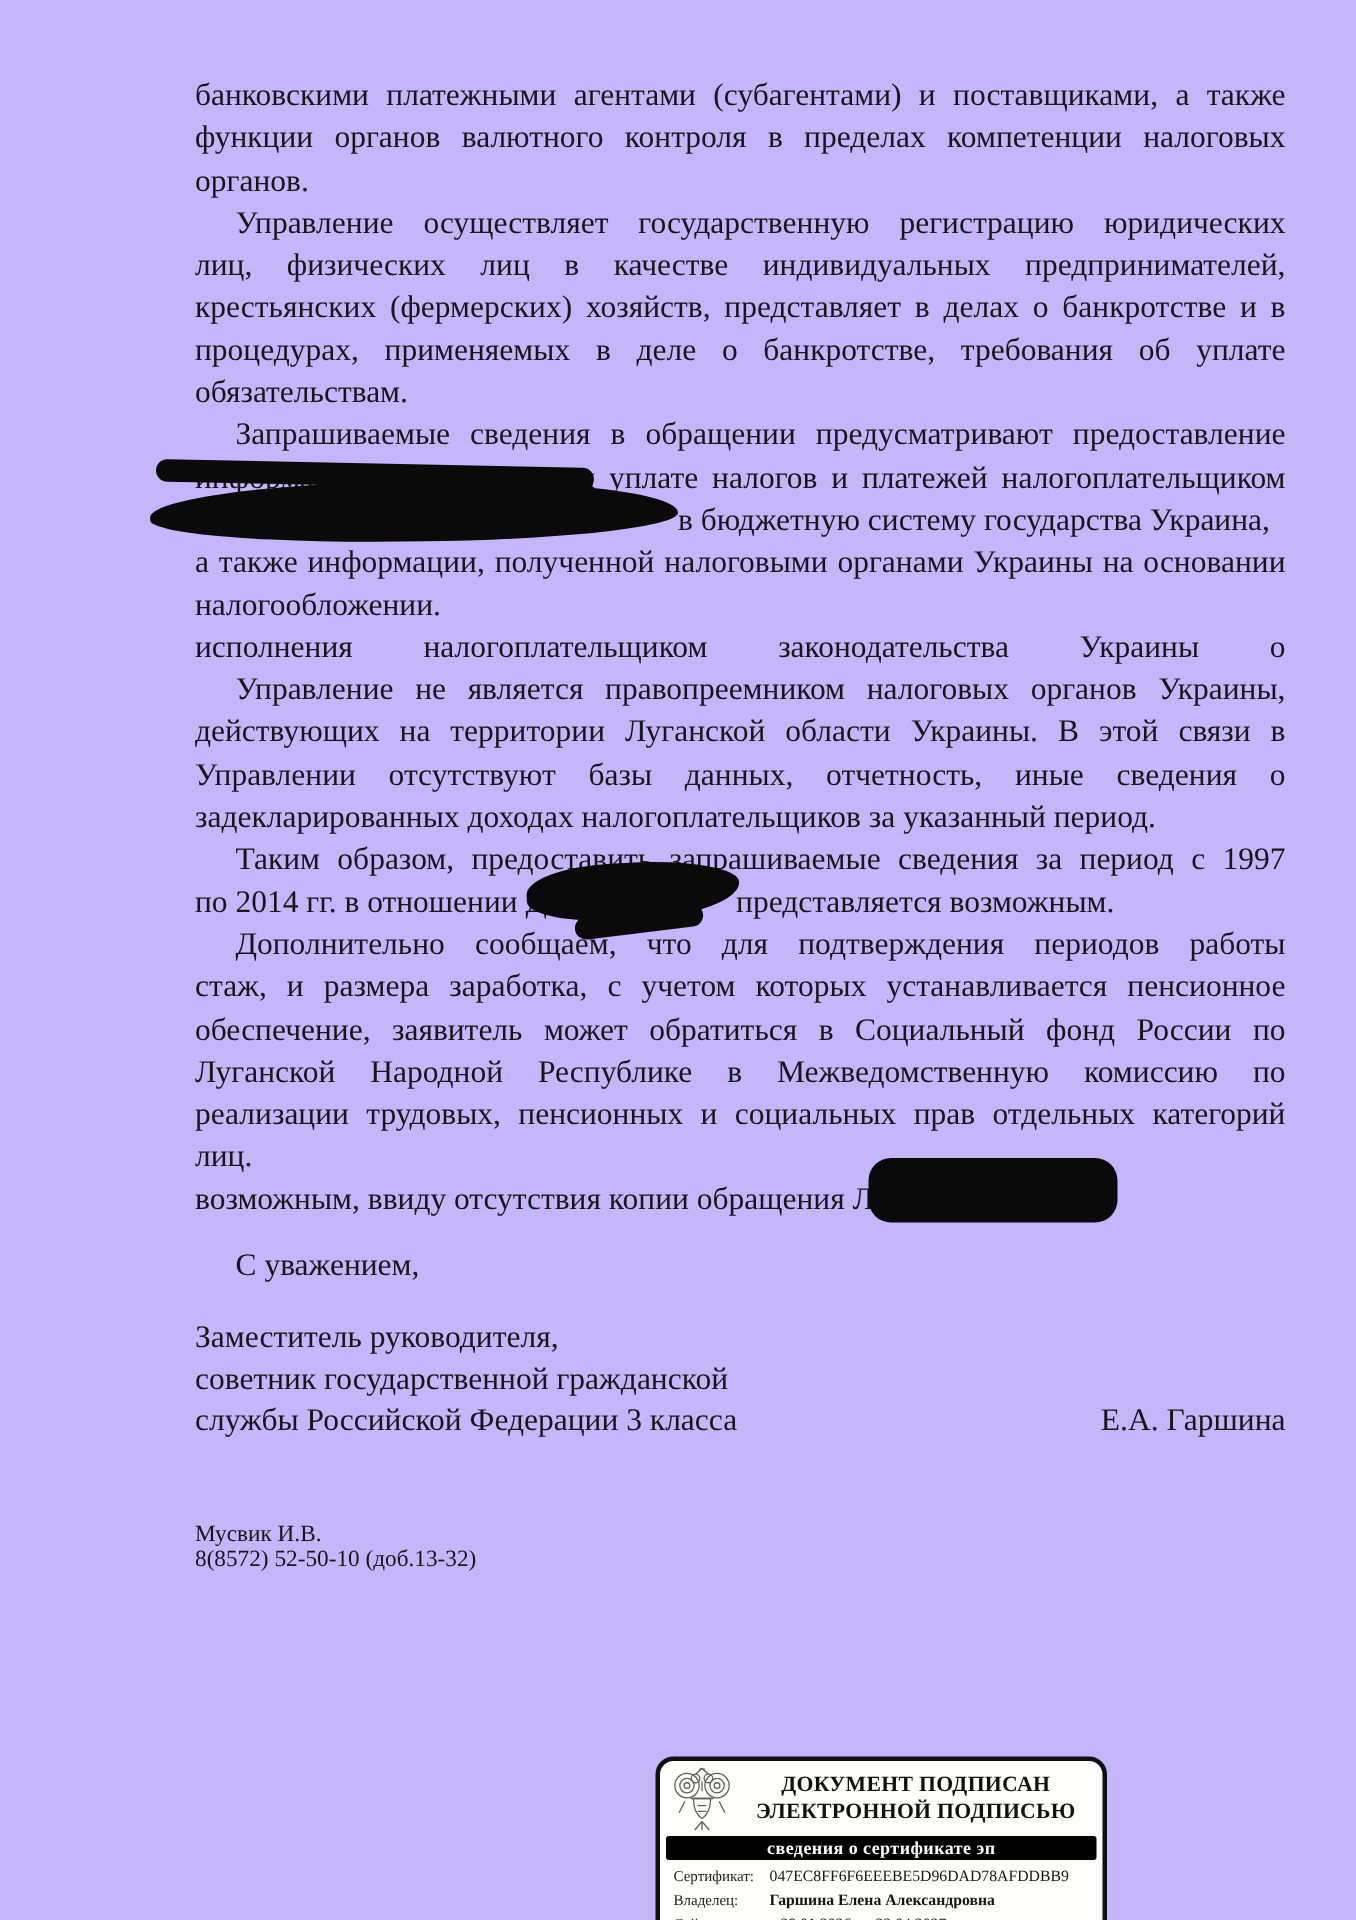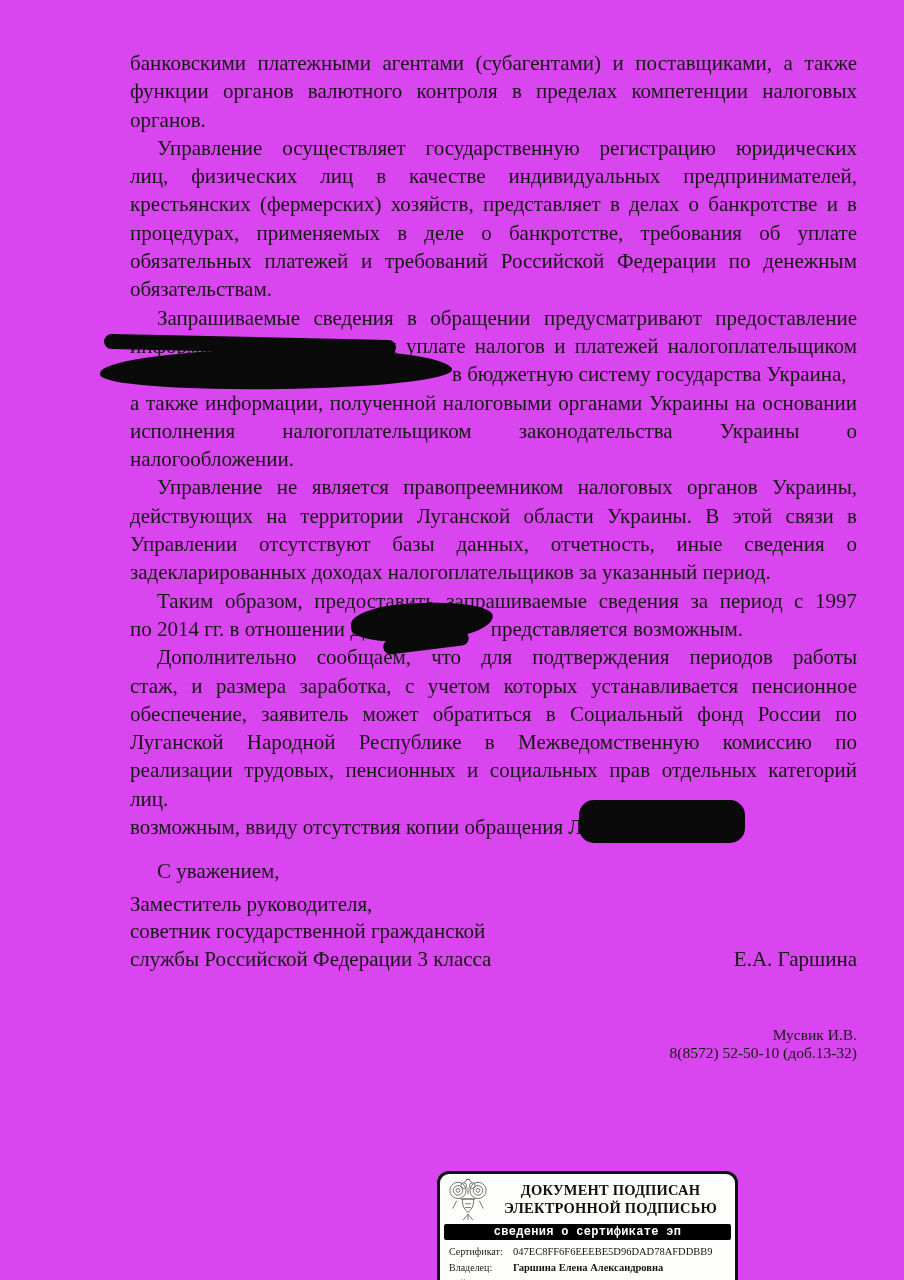--- a/index.html
+++ b/index.html
@@ -1,43 +1,43 @@
 <!DOCTYPE html>
 <html><head>
 <meta charset="utf-8">
 <style>
   html,body{margin:0;padding:0;background:#e8e8e8;}
-  .page{position:relative;width:904px;height:1280px;background:#d946ef;overflow:hidden;
+  .page{position:relative;width:904px;height:1280px;background:#c4b5fd;overflow:hidden;
         font-family:"Liberation Serif",serif;color:#171717;}
   .doc-body{position:absolute;left:130px;top:49px;width:727px;}
   .para{margin:0;padding:0;}
   .line{height:28.3px;line-height:28.3px;font-size:21px;}
   .line.j{text-align:justify;text-align-last:justify;}
   .line.ind{text-indent:27px;}
   .red-inline{display:inline-block;width:var(--gap,100px);height:2px;position:relative;vertical-align:baseline;}
   .red-inline::before{content:"";position:absolute;background:#0a0a0a;
       left:var(--ax);top:var(--ay);width:var(--aw);height:var(--ah);
       border-radius:var(--ar);transform:rotate(var(--at));}
   .red-inline.two::after{content:"";position:absolute;background:#0a0a0a;
       left:var(--bx);top:var(--by);width:var(--bw);height:var(--bh);
       border-radius:var(--br);transform:rotate(var(--bt));}
   .closing{margin-top:16px;}
-  .sig-block{margin-top:5px;}
+  .sig-block{margin-top:21px;}
   .sig-line{height:27.5px;line-height:27.5px;font-size:21px;}
   .sig-last{display:flex;justify-content:space-between;gap:48px;}
-  .executor{margin-top:53px;font-size:15.5px;line-height:17.5px;text-align:right;}
+  .executor{margin-top:53px;font-size:15.5px;line-height:17.5px;}
   
   .stamp{position:absolute;left:437px;top:1171px;width:301px;height:123px;box-sizing:border-box;
          border:3px solid #101010;border-radius:12px;background:#fdfdfc;}
   .stamp-head{height:50px;display:flex;align-items:center;padding:0 7px;gap:4px;}
   .eagle{flex:0 0 auto;}
   .stamp-titles{flex:1;text-align:center;}
   .stamp-title{font-weight:bold;font-size:14.5px;line-height:18px;letter-spacing:.2px;color:#111;}
   .stamp-bar{height:16px;line-height:16px;margin:0 4px;background:#000;color:#fff;text-align:center;
-             font-family:Liberation Mono, monospace;font-weight:bold;font-size:12px;letter-spacing:.3px;border-radius:2px;}
+             font-family:Liberation Serif, serif;font-weight:bold;font-size:12px;letter-spacing:.3px;border-radius:2px;}
   .stamp-rows{padding:4px 9px 0;}
   .srow{display:flex;height:16px;line-height:16px;}
   .slabel{width:64px;font-size:10px;color:#222;}
   .sval{font-size:10.5px;color:#151515;}
   .sval.bold{font-weight:bold;}
 </style>
 </head>
 <body>
 
 <div class="page">
@@ -47,30 +47,29 @@
         <div class="para">
           <div class="line j"><span>банковскими платежными агентами (субагентами) и поставщиками, а также</span></div>
           <div class="line j"><span>функции органов валютного контроля в пределах компетенции налоговых</span></div>
           <div class="line"><span>органов.</span></div>
         </div>
         <div class="para">
           <div class="line j ind"><span>Управление осуществляет государственную регистрацию юридических</span></div>
           <div class="line j"><span>лиц, физических лиц в качестве индивидуальных предпринимателей,</span></div>
           <div class="line j"><span>крестьянских (фермерских) хозяйств, представляет в делах о банкротстве и в</span></div>
           <div class="line j"><span>процедурах, применяемых в деле о банкротстве, требования об уплате</span></div>
-          <div class="line j"><span>обязательных платежей и требований Российской Федерации по денежным</span></div>
           <div class="line"><span>обязательствам.</span></div>
         </div>
         <div class="para">
           <div class="line j ind"><span>Запрашиваемые сведения в обращении предусматривают предоставление</span></div>
           <div class="line j"><span>информации о начислении и уплате налогов и платежей налогоплательщиком</span></div>
           <div class="line"><span class="red-inline two" style="--gap: 322px; --ax: -30px; --ay: -30px; --aw: 352px; --ah: 40px; --ar: 48% 52% 46% 54% / 55% 62% 42% 45%; --at: -1deg; --bx: -26px; --by: -42px; --bw: 292px; --bh: 15px; --br: 8px; --bt: 1.2deg;"></span><span>в бюджетную систему государства Украина,</span></div>
           <div class="line j"><span>а также информации, полученной налоговыми органами Украины на основании</span></div>
+          <div class="line"><span>налогообложении.</span></div>
           <div class="line j"><span>исполнения налогоплательщиком законодательства Украины о</span></div>
-          <div class="line"><span>налогообложении.</span></div>
         </div>
         <div class="para">
           <div class="line j ind"><span>Управление не является правопреемником налоговых органов Украины,</span></div>
           <div class="line j"><span>действующих на территории Луганской области Украины. В этой связи в</span></div>
           <div class="line j"><span>Управлении отсутствуют базы данных, отчетность, иные сведения о</span></div>
           <div class="line"><span>задекларированных доходах налогоплательщиков за указанный период.</span></div>
         </div>
         <div class="para">
           <div class="line j ind"><span>Таким образом, предоставить запрашиваемые сведения за период с 1997</span></div>
           <div class="line"><span>по 2014 гг. в отношении Д</span><span class="red-inline two" style="--gap: 126px; --ax: -14px; --ay: -31px; --aw: 142px; --ah: 38px; --ar: 44% 56% 52% 48% / 52% 48% 62% 44%; --at: -3deg; --bx: 18px; --by: 1px; --bw: 86px; --bh: 15px; --br: 8px; --bt: -7deg;"></span><span>представляется возможным.</span></div>

